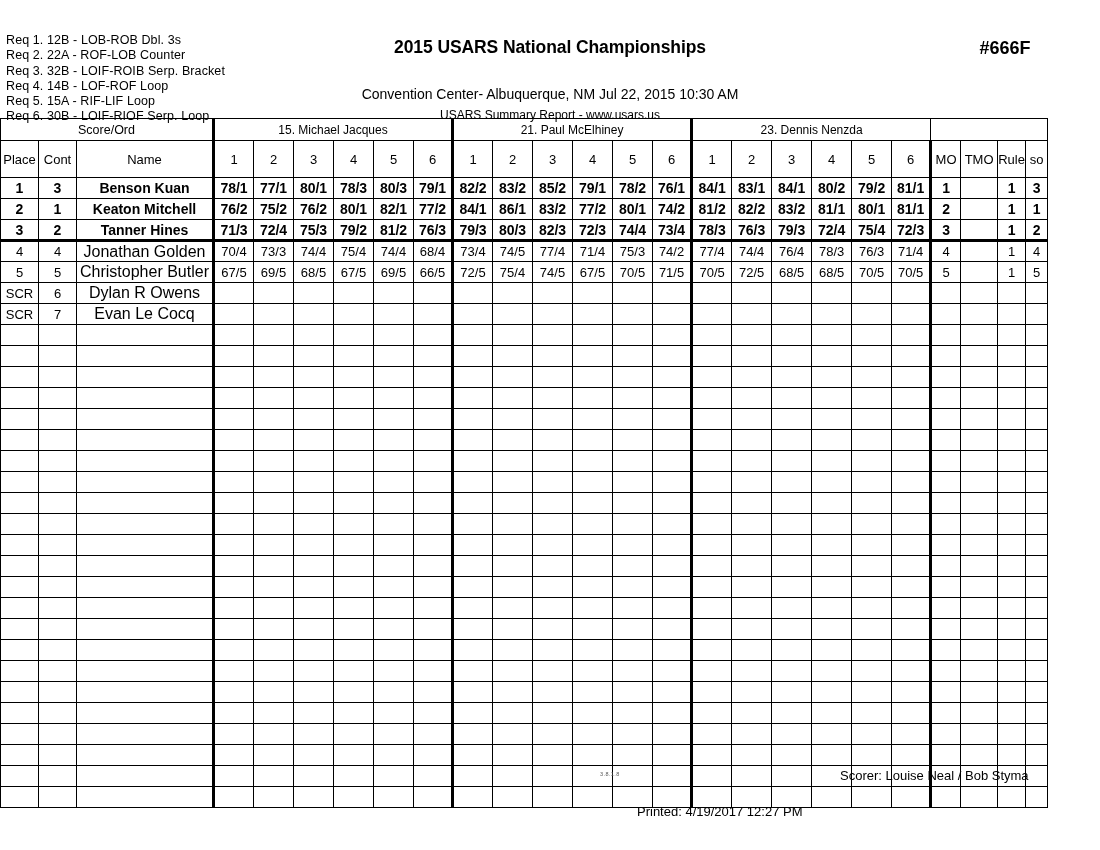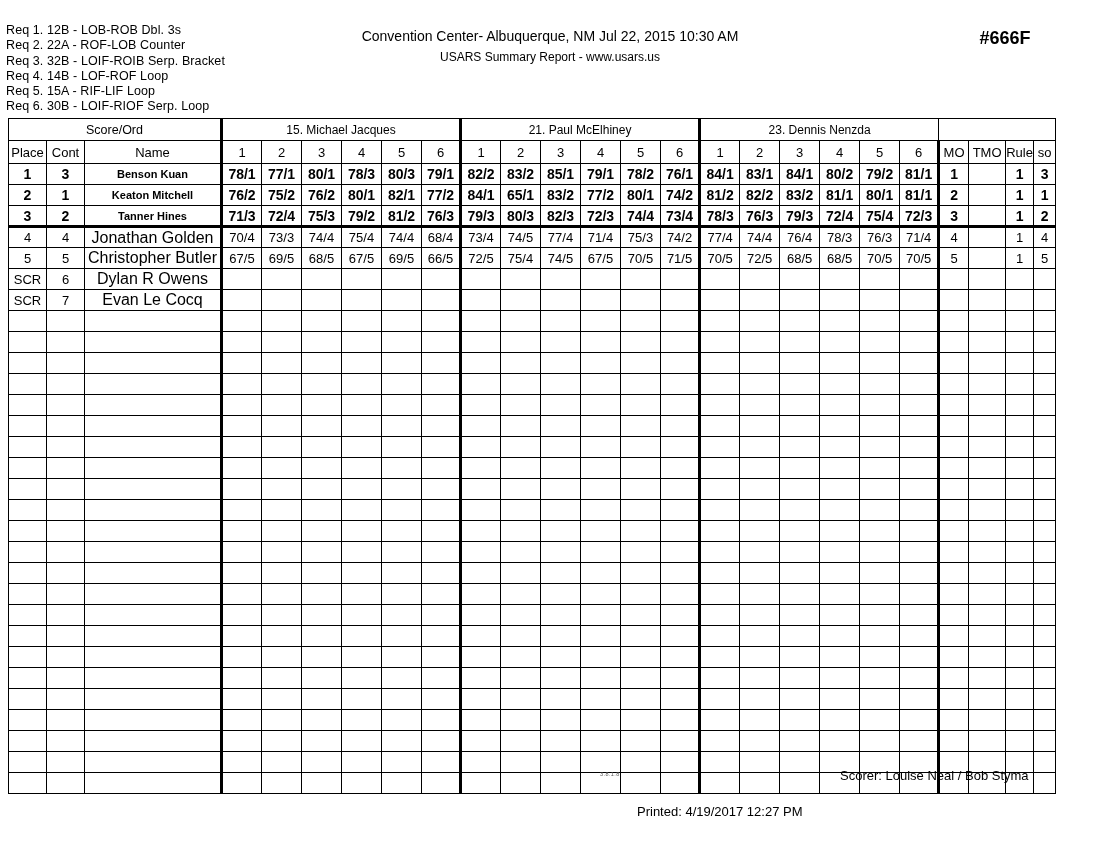--- a/index.html
+++ b/index.html
@@ -12,21 +12,21 @@
     height: 850px;
     font-family: "Liberation Sans", sans-serif;
     color: #000000;
     position: relative;
     overflow: hidden;
   }
 
   
   #header {
     position: absolute;
-    left: 0; top: 6px;
+    left: 0; top: 16px;
     width: 1020px;
     height: 118px;
   }
 
   #req-list {
     position: absolute;
     left: 6px;
     top: 17px;
     font-size: 12.5px;
     line-height: 15.3px;
@@ -43,20 +43,21 @@
   }
   .title-main {
     font-size: 17.5px;
     font-weight: bold;
     line-height: 22px;
     letter-spacing: -0.1px;
   }
   .title-sub {
     font-size: 14px;
     line-height: 20px;
+    margin-top: 26px;
   }
   .title-event {
     font-size: 19.5px;
     font-weight: bold;
     line-height: 26px;
     letter-spacing: -0.2px;
   }
   .title-report {
     font-size: 12px;
     line-height: 22px;
@@ -71,21 +72,20 @@
     font-size: 18px;
     font-weight: bold;
   }
 
   
   #sheet {
     position: absolute;
     left: 0;
     top: 118px;
     width: 1046px;
-    padding-left: 8px;
   }
   table.grid {
     border-collapse: collapse;
     table-layout: fixed;
     width: 1046px;
     font-size: 13px;
   }
   table.grid td, table.grid th {
     border: 1px solid #000;
     padding: 0;
@@ -94,21 +94,21 @@
     text-align: center;
     vertical-align: middle;
     overflow: hidden;
     white-space: nowrap;
     height: 21px;
     box-sizing: border-box;
   }
 
   
   tr.r-scoreord td { height: 22px; }
-  tr.r-colhead td  { height: 23px; }
+  tr.r-colhead td  { height: 37px; }
   tr.r-data td     { height: 21px; }
   tr.r-blank td    { height: 21px; }
 
   
   .lft { text-align: left; padding-left: 4px; }
 
   
   .scoreord {
     border-left: 1px solid #000;
     border-top: 1px solid #000;
@@ -124,21 +124,21 @@
     font-size: 12px;
   }
   .nohdr-t { border: none; border-top: 1px solid #000; }
 
   
   .thickL { border-left: 3px solid #000 !important; }
   tr.thick-bottom td { border-bottom: 3px solid #000 !important; }
 
   
   tr.medal td { font-weight: bold; font-size: 14px; }
-  tr.medal td.nm { font-size: 11px; }
+  tr.medal td.nm { font-size: 14px; }
 
   .nm { font-size: 16px; }
   #version {
     position: absolute;
     left: 600px;
     top: 771px;
     font-size: 5.5px;
     color: #555;
     letter-spacing: 0.4px;
   }
@@ -165,20 +165,21 @@
   <div id="req-list">
     <div>Req 1.  12B - LOB-ROB Dbl. 3s</div>
     <div>Req 2.  22A - ROF-LOB Counter</div>
     <div>Req 3.  32B - LOIF-ROIB Serp. Bracket</div>
     <div>Req 4.  14B - LOF-ROF Loop</div>
     <div>Req 5.  15A - RIF-LIF Loop</div>
     <div>Req 6.  30B - LOIF-RIOF Serp. Loop</div>
   </div>
 
   <div id="title-block">
+    <div class="title-main">2015 USARS National Championships</div>
     <div class="title-sub">Convention Center- Albuquerque, NM  Jul 22, 2015  10:30 AM</div>
     <div class="title-report">USARS Summary Report - www.usars.us</div>
   </div>
 
   <div id="event-code">#666F</div>
 </div>
 
 <div id="sheet">
   <table class="grid">
     <colgroup>
@@ -260,21 +261,21 @@
           <td>3</td>
           <td class="lft nm">Benson Kuan</td>
           <td class="thickL">78/1</td>
           <td>77/1</td>
           <td>80/1</td>
           <td>78/3</td>
           <td>80/3</td>
           <td>79/1</td>
           <td class="thickL">82/2</td>
           <td>83/2</td>
-          <td>85/1</td>
+          <td>85/2</td>
           <td>79/1</td>
           <td>78/2</td>
           <td>76/1</td>
           <td class="thickL">84/1</td>
           <td>83/1</td>
           <td>84/1</td>
           <td>80/2</td>
           <td>79/2</td>
           <td>81/1</td>
           <td class="thickL">1</td>
@@ -286,21 +287,21 @@
           <td>2</td>
           <td>1</td>
           <td class="lft nm">Keaton Mitchell</td>
           <td class="thickL">76/2</td>
           <td>75/2</td>
           <td>76/2</td>
           <td>80/1</td>
           <td>82/1</td>
           <td>77/2</td>
           <td class="thickL">84/1</td>
-          <td>65/1</td>
+          <td>86/1</td>
           <td>83/2</td>
           <td>77/2</td>
           <td>80/1</td>
           <td>74/2</td>
           <td class="thickL">81/2</td>
           <td>82/2</td>
           <td>83/2</td>
           <td>81/1</td>
           <td>80/1</td>
           <td>81/1</td>

